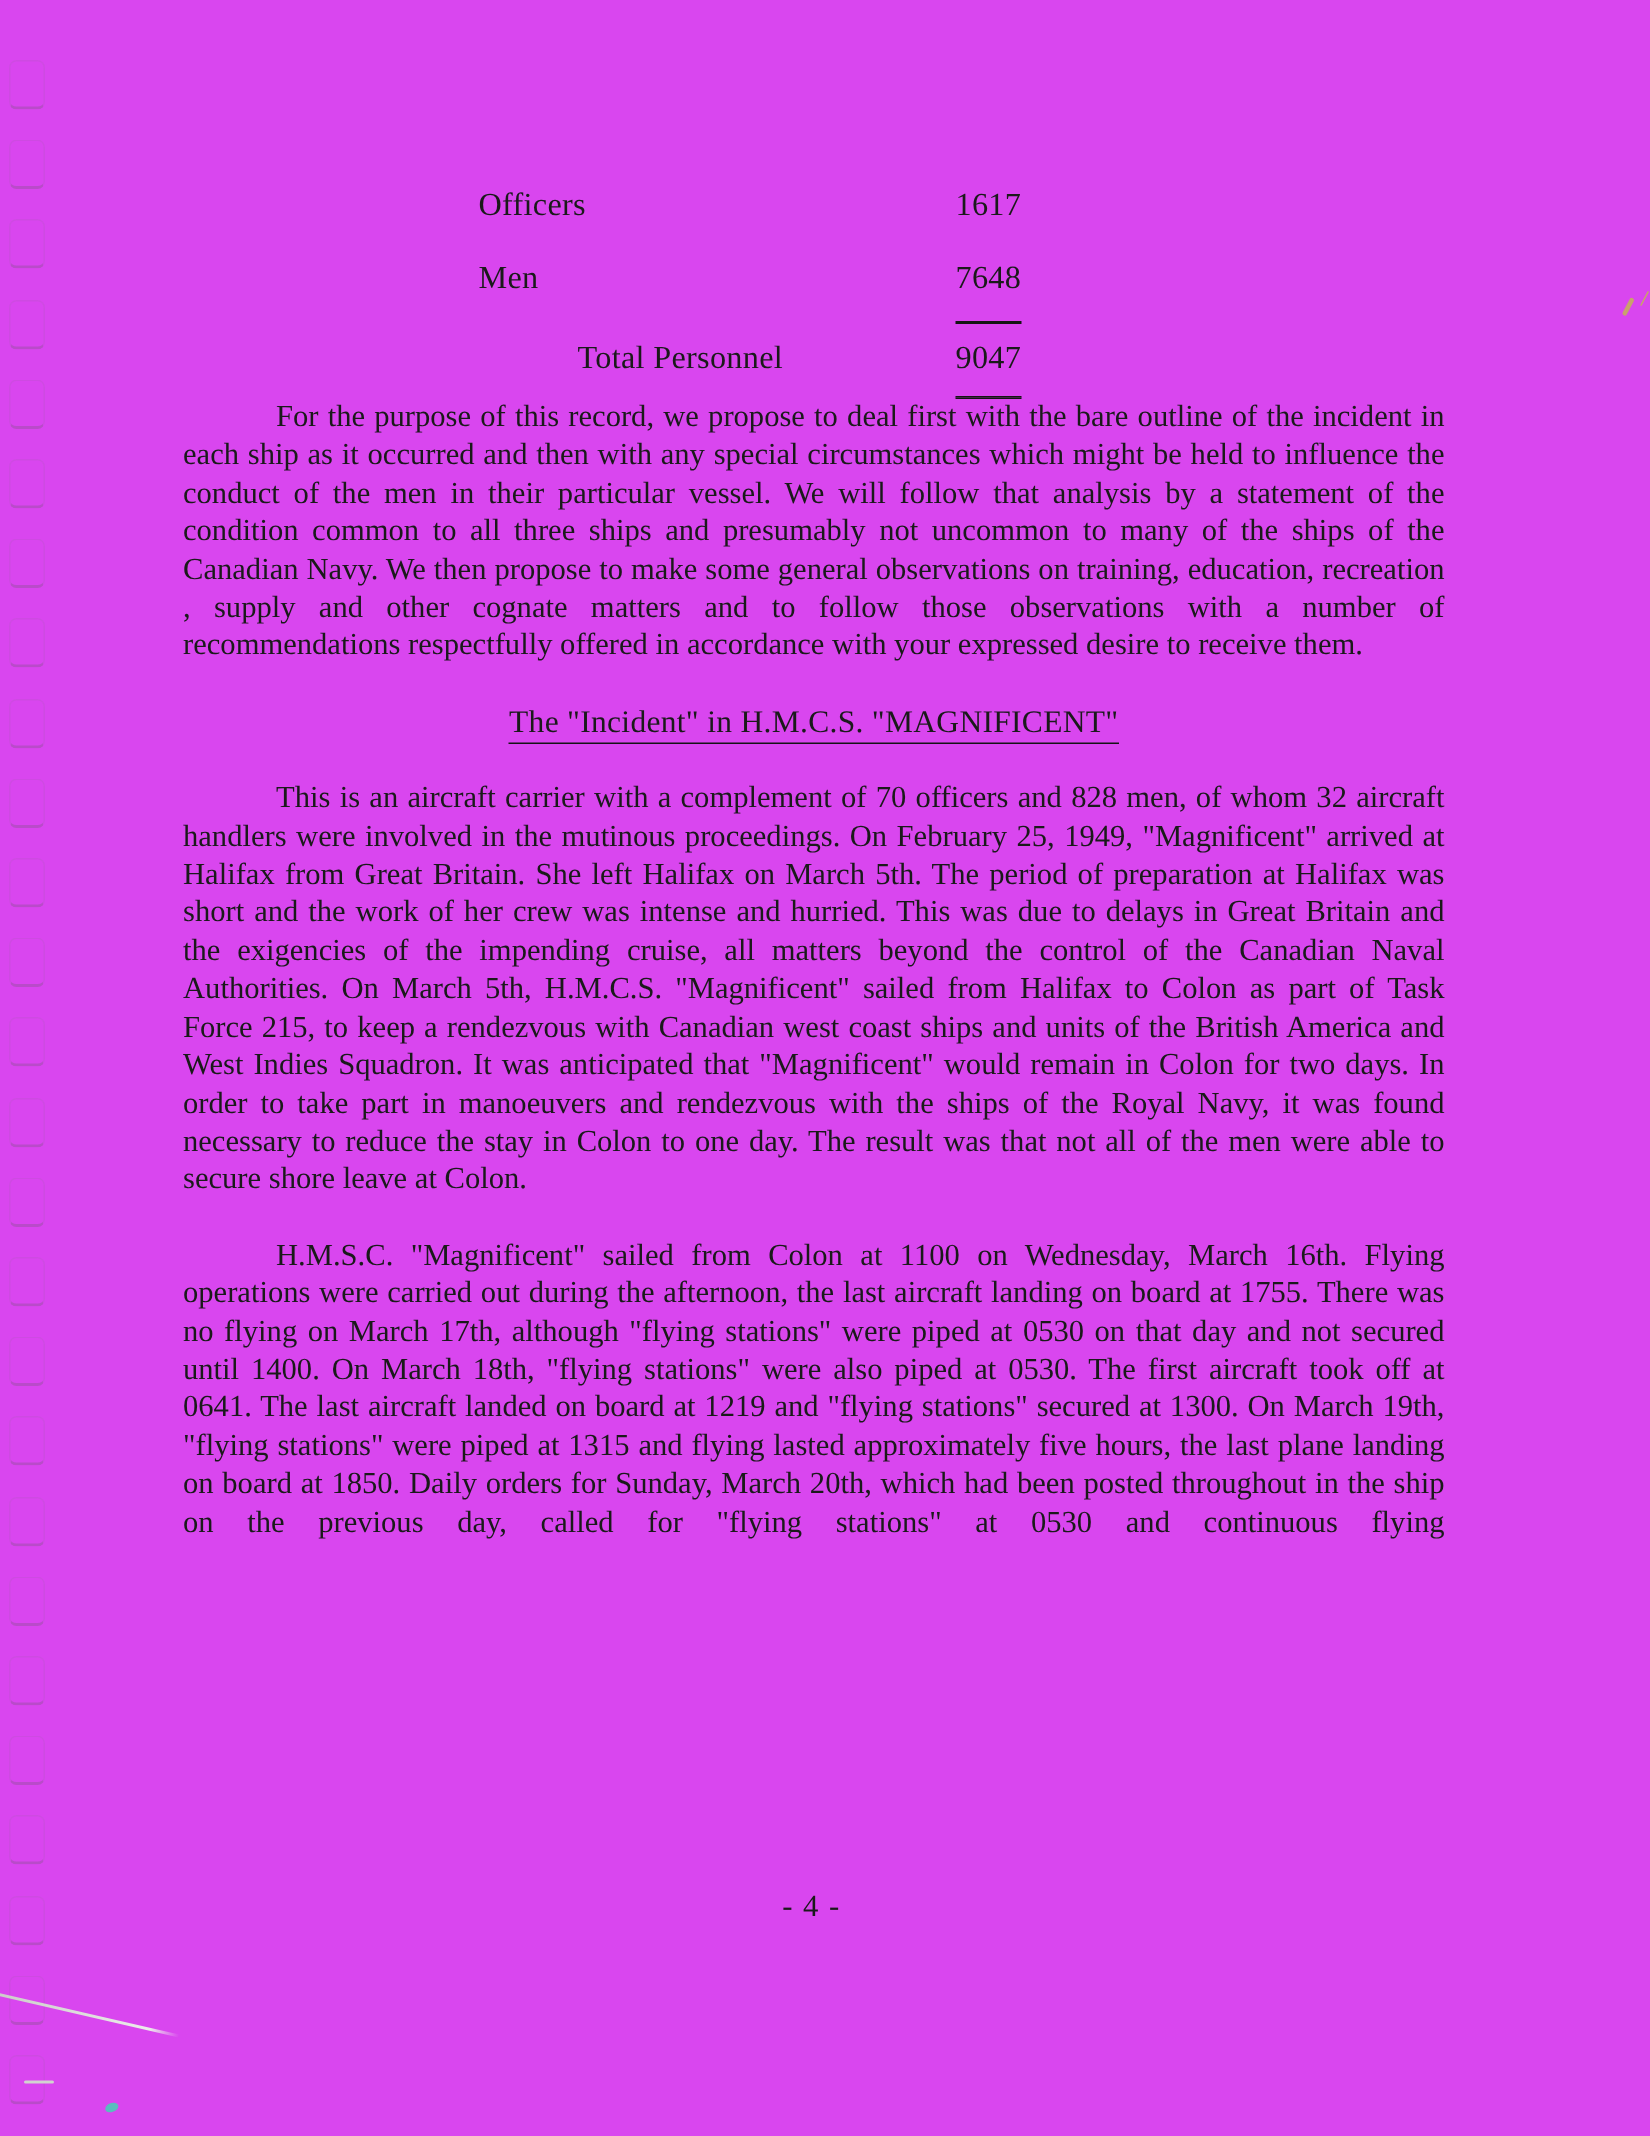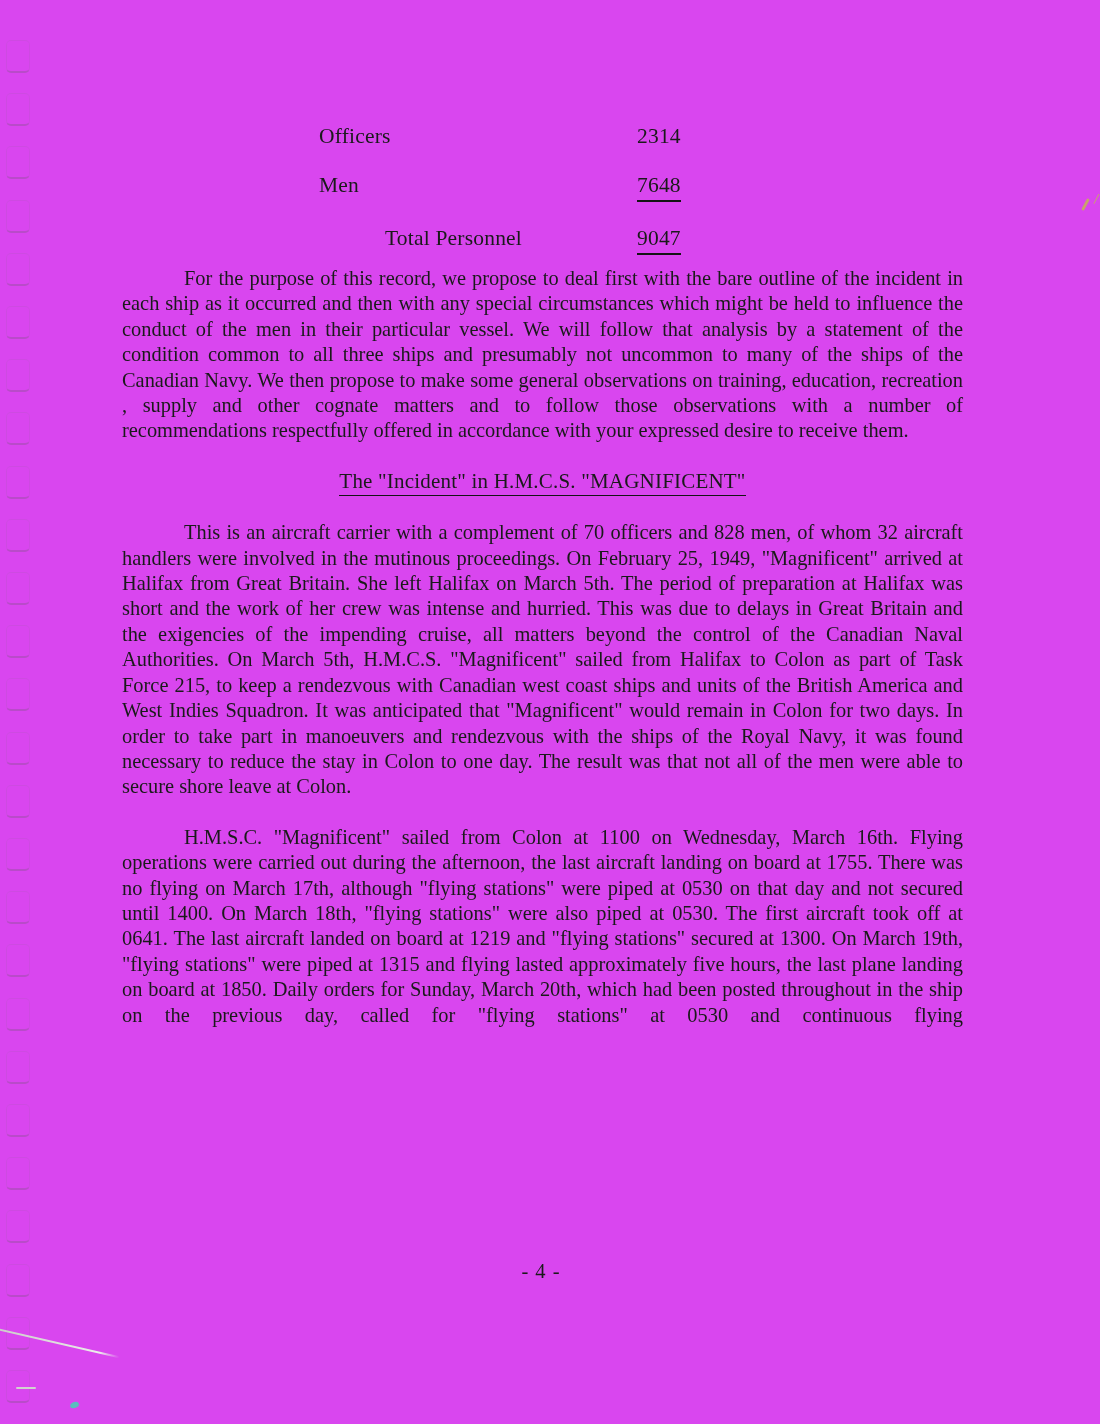--- a/index.html
+++ b/index.html
@@ -17,23 +17,23 @@
 
   
   .t-row{position:absolute;left:0;width:100%;height:32px;font-size:21.5px;letter-spacing:.2px;}
   .row-officers{top:124px;}
   .row-men{top:173px;}
   .row-total{top:226px;}
   .t-label{position:absolute;white-space:nowrap;}
   .row-officers .t-label,.row-men .t-label{left:319px;}
   .row-total .t-label{left:385px;}
   .t-value{position:absolute;left:637px;white-space:nowrap;}
-  .u-single .inner{display:inline-block;border-bottom:2px solid #141414;padding-bottom:2px;}
+  .u-single .inner{display:inline-block;border-bottom:2px solid #141414;padding-bottom:16px;}
   .u-double{display:inline-block;border-bottom:1.6px solid #141414;}
-  .u-double .inner{display:inline-block;border-bottom:1.6px solid #141414;padding-bottom:2px;}
+  .u-double .inner{display:inline-block;border-bottom:1.6px solid #141414;padding-bottom:13px;}
 
   
   .body-text{
     position:absolute;left:122px;top:266px;width:841px;
     font-size:20.4px;line-height:25.4px;
     text-align:justify;
   }
   .para{margin:0 0 25px 0;text-indent:62px;}
   .para.last-justify{text-align-last:justify;}
   .heading{
@@ -109,21 +109,21 @@
       <div class="hole" style="top: 1157.2px;"></div>
       <div class="hole" style="top: 1210.4px;"></div>
       <div class="hole" style="top: 1263.6px;"></div>
       <div class="hole" style="top: 1316.8px;"></div>
       <div class="hole" style="top: 1370px;"></div>
     </div>
 
   <div>
     <div class="t-row row-officers">
       <span class="t-label">Officers</span>
-      <span class="t-value">2314</span>
+      <span class="t-value">1617</span>
     </div>
     <div class="t-row row-men">
       <span class="t-label">Men</span>
       <span class="t-value u-single"><span class="inner">7648</span></span>
     </div>
     <div class="t-row row-total">
       <span class="t-label">Total Personnel</span>
       <span class="t-value u-double"><span class="inner">9047</span></span>
     </div>
   </div>

